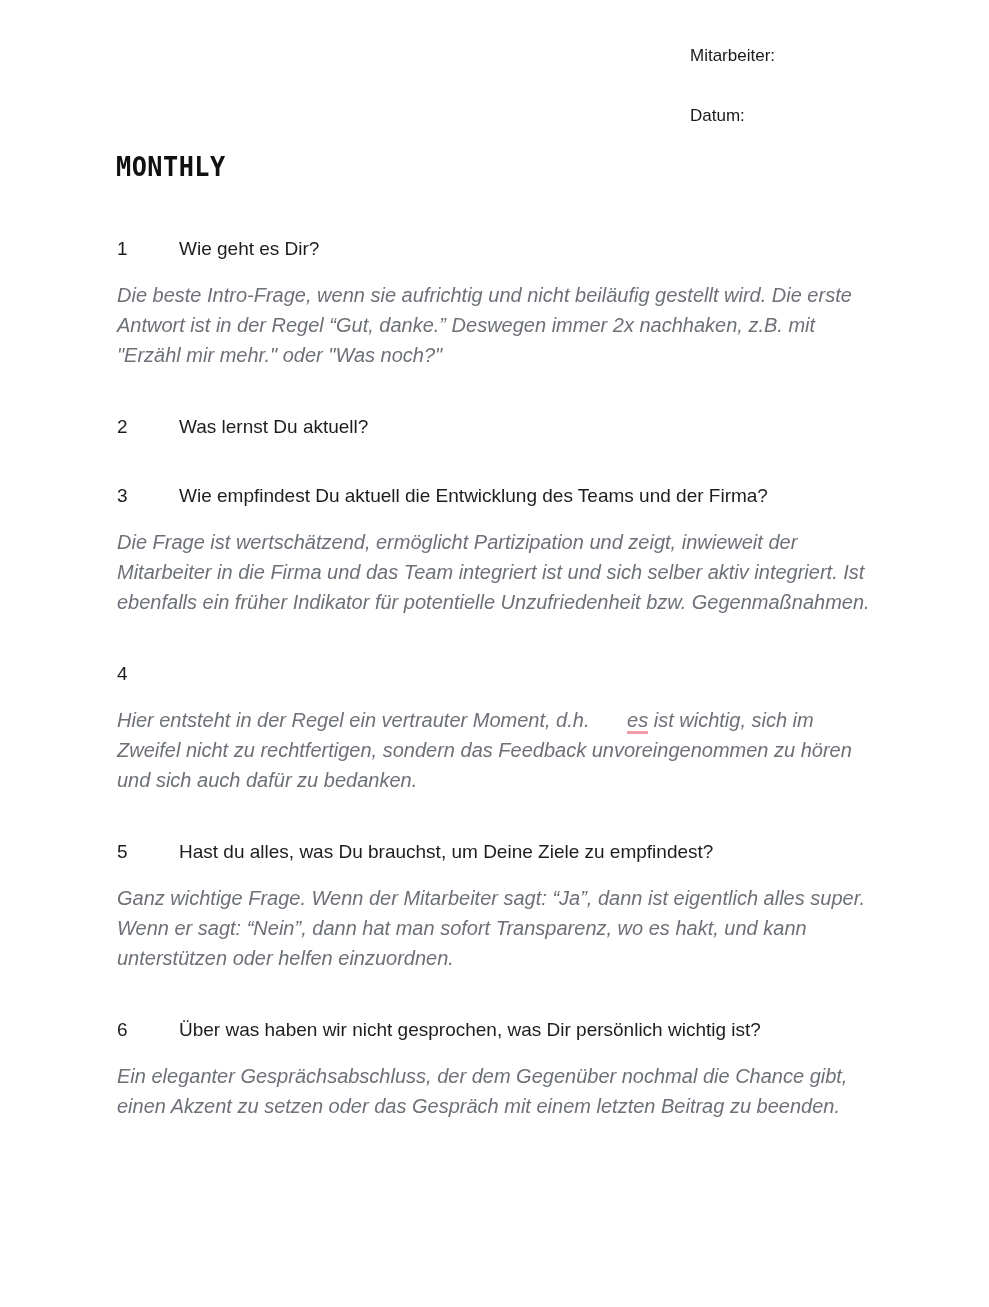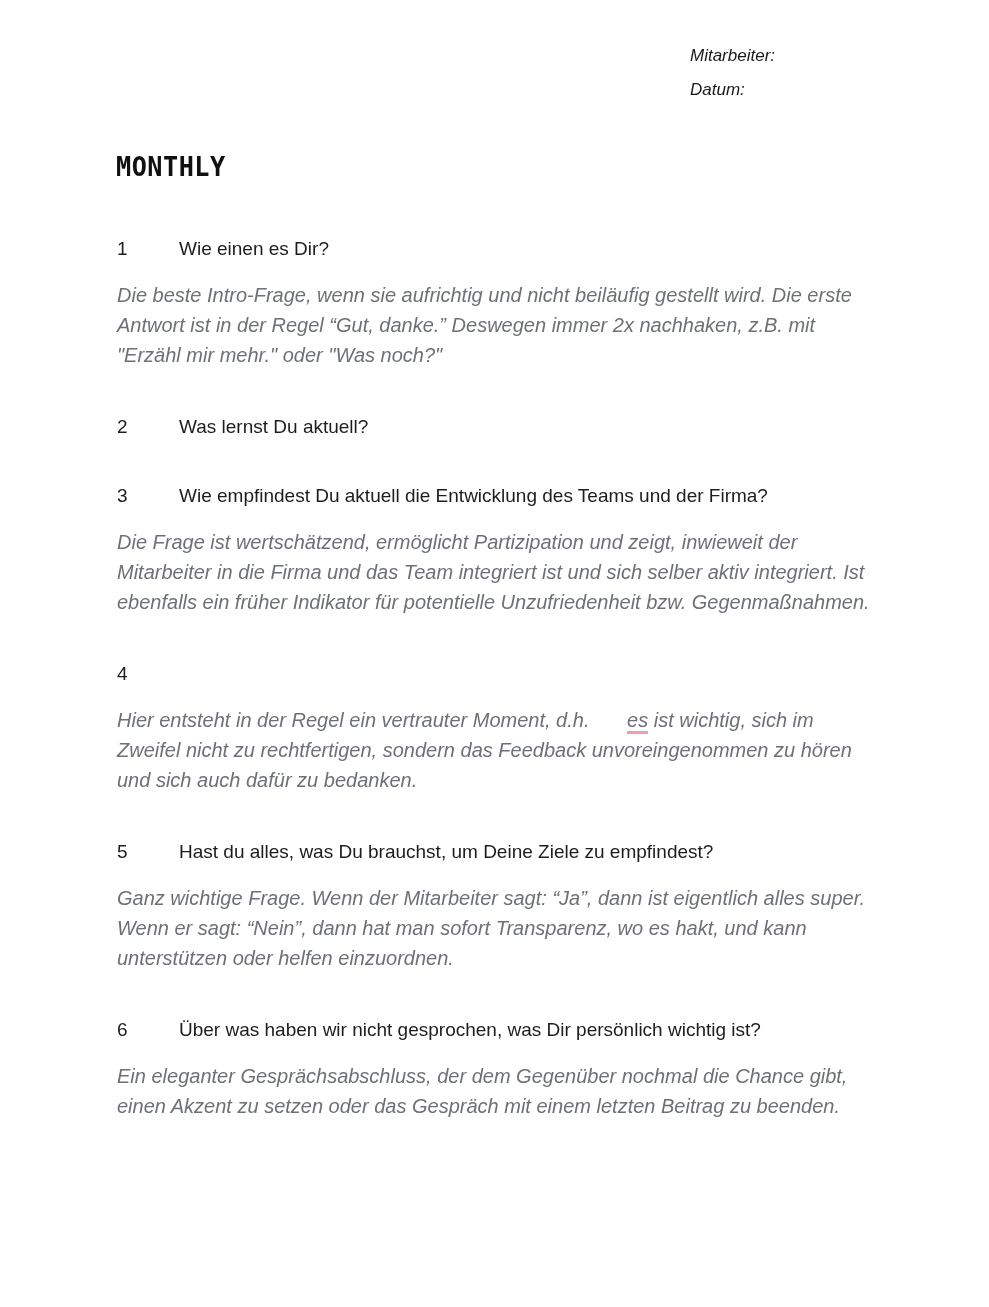--- a/index.html
+++ b/index.html
@@ -16,24 +16,23 @@
     color: #1d1d1f;
     overflow: hidden;
   }
   .meta {
     position: absolute;
     left: 690px;
     top: 46px;
     font-size: 17px;
     line-height: 20px;
     color: #1a1a1a;
-    font-style: italic;
   }
   .meta-row + .meta-row {
-    margin-top: 14px;
+    margin-top: 40px;
   }
   .doc-title {
     position: absolute;
     left: 116px;
     top: 152px;
     margin: 0;
     font-family: "DejaVu Sans Mono", monospace;
     font-weight: 700;
     font-size: 26px;
     letter-spacing: 0.5px;
@@ -83,21 +82,21 @@
   <div class="meta-row">Datum:</div>
 </div>
 
 <h1 class="doc-title">MONTHLY</h1>
 
 <div class="content">
 
   <div class="section">
     <div class="q-row">
       <span class="q-num">1</span>
-      <span class="q-text">Wie einen es Dir?</span>
+      <span class="q-text">Wie geht es Dir?</span>
     </div>
     <p class="q-note">Die beste Intro-Frage, wenn sie aufrichtig und nicht beiläufig gestellt wird. Die erste Antwort ist in der Regel “Gut, danke.” Deswegen immer 2x nachhaken, z.B. mit "Erzähl mir mehr." oder "Was noch?"</p>
   </div>
 
   <div class="section">
     <div class="q-row">
       <span class="q-num">2</span>
       <span class="q-text">Was lernst Du aktuell?</span>
     </div>
   </div>

